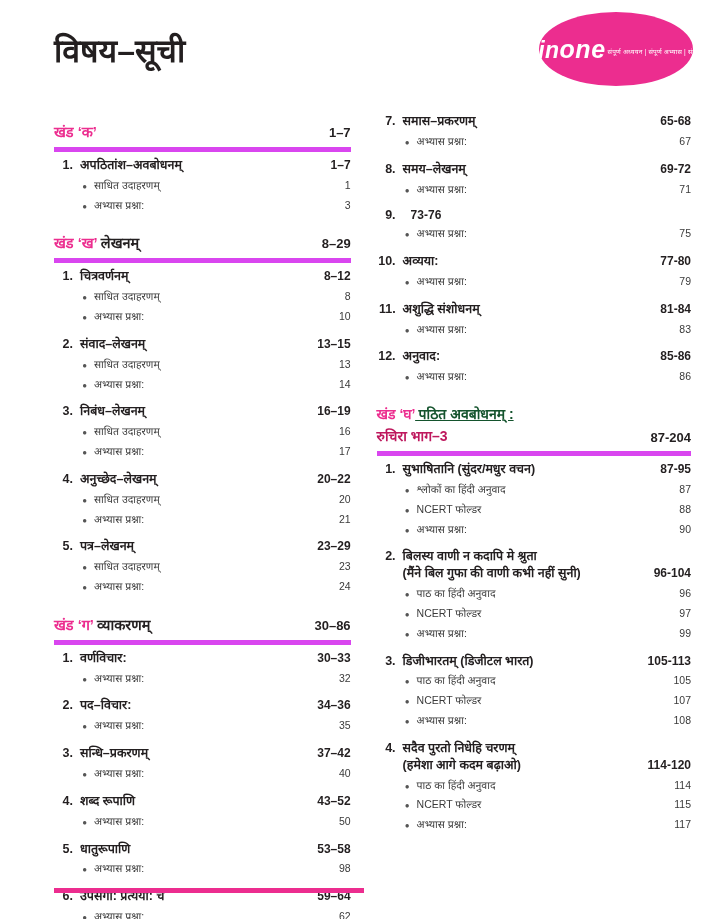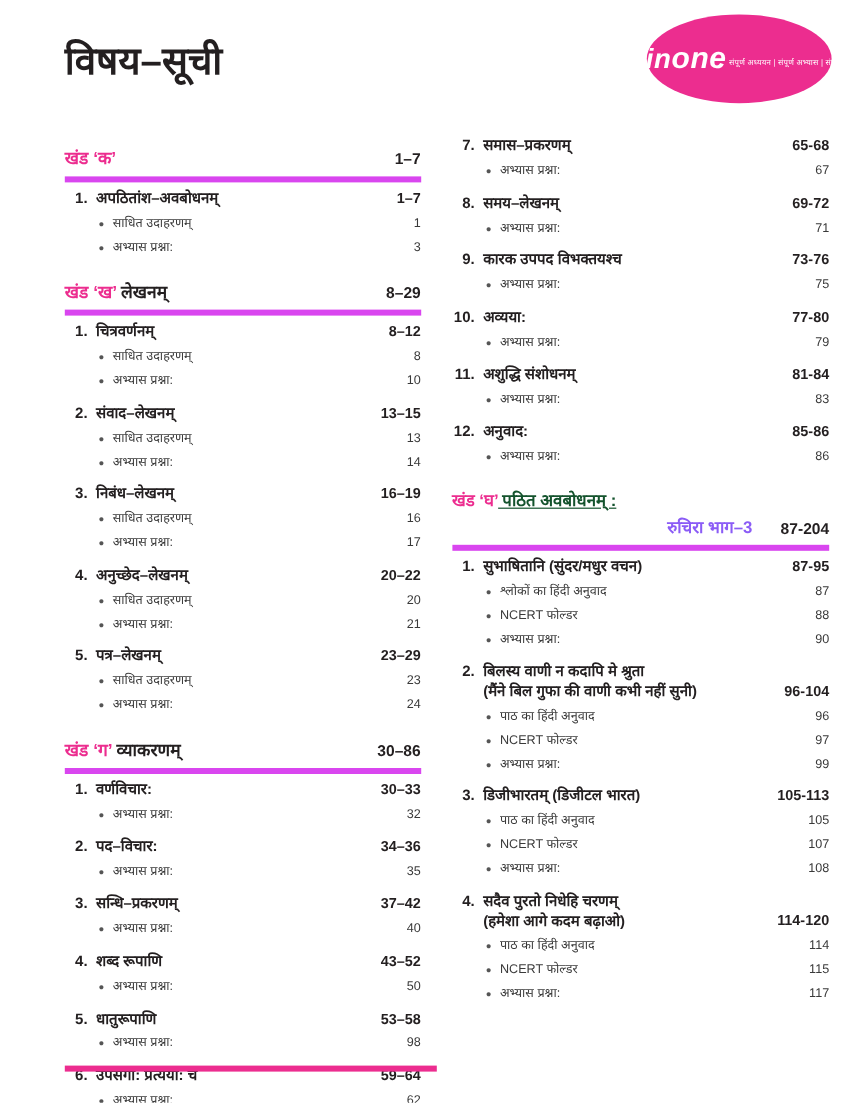--- a/index.html
+++ b/index.html
@@ -106,24 +106,24 @@
     padding-bottom: 6px;
   }
   .sec.two-line .l1 {
     font-size: 14px;
     font-weight: bold;
     color: #ec2d8f;
   }
   .sec.two-line .l1 .blk { color: #14532d; text-decoration: underline; }
   .sec.two-line .l2 {
     margin-top: 3px;
-    text-align: right;
+    text-align: left;
     font-size: 14px;
     font-weight: bold;
-    color: #8b5cf6;
+    color: #be185d;
     padding-right: 64px;
   }
   .sec.two-line .pg2 {
     position: absolute;
     right: 0;
     bottom: 6px;
     font-size: 13px;
     font-weight: bold;
   }
 
@@ -418,21 +418,20 @@
           <div class="pg">69-72</div>
         </div>
         <div class="sub">
           <div class="bullet">●</div>
           <div class="stext">अभ्यास प्रश्ना:</div>
           <div class="spg">71</div>
         </div>
         <div class="gap"></div>
         <div class="chap">
           <div class="num">9.</div>
-          <div class="name">कारक उपपद विभक्तयश्च</div>
           <div class="pg">73-76</div>
         </div>
         <div class="sub">
           <div class="bullet">●</div>
           <div class="stext">अभ्यास प्रश्ना:</div>
           <div class="spg">75</div>
         </div>
         <div class="gap"></div>
         <div class="chap">
           <div class="num">10.</div>

